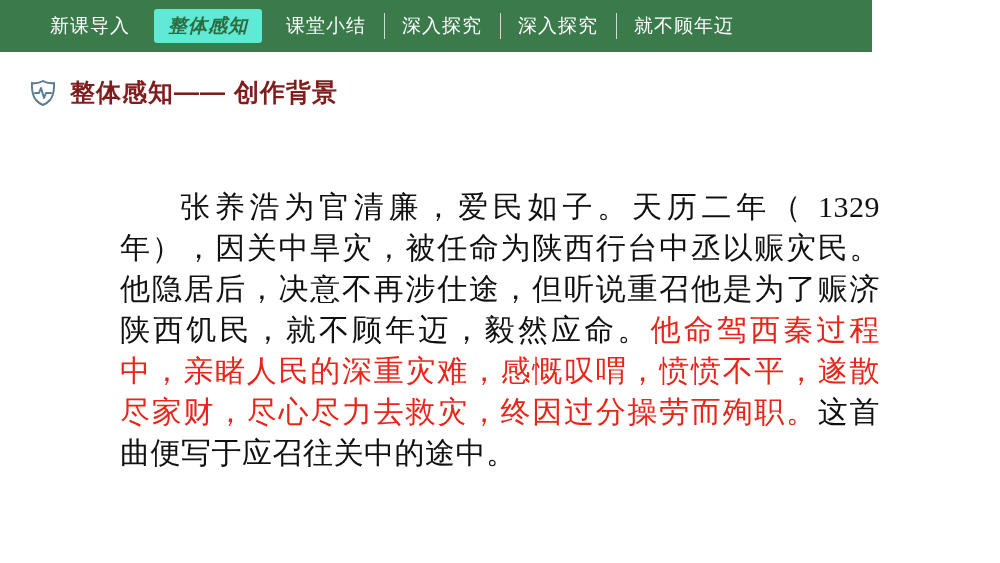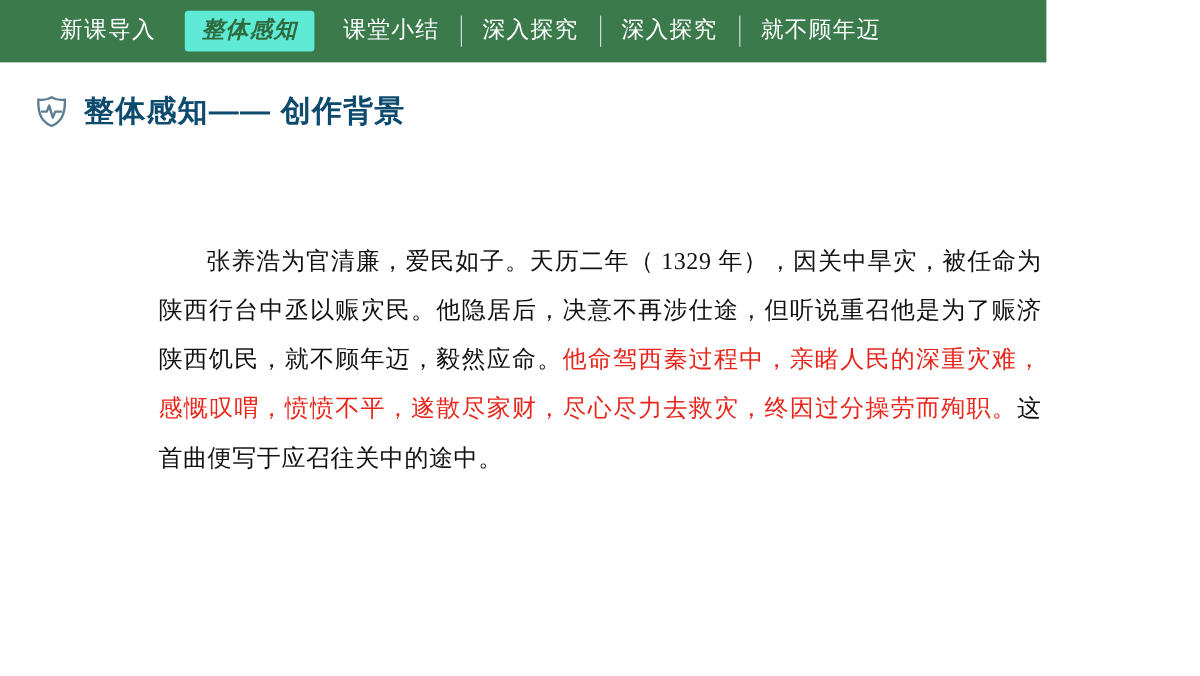--- a/index.html
+++ b/index.html
@@ -76,43 +76,43 @@
     display: flex;
     align-items: center;
   }
   .heading-icon {
     width: 30px;
     height: 30px;
     margin-right: 12px;
     flex: none;
   }
   .heading-text {
-    color: #0c4a6e;
+    color: #7f1d1d;
     font-size: 25px;
     font-weight: bold;
     letter-spacing: 1px;
     white-space: nowrap;
   }
 
   
   .body-block {
     position: absolute;
     left: 120px;
     top: 186px;
     width: 760px;
   }
   .paragraph {
     font-family: "Liberation Serif", serif;
-    font-size: 20px;
+    font-size: 30px;
     line-height: 41px;
     color: #111111;
     text-align: justify;
     text-justify: inter-ideograph;
     text-indent: 2em;
-    margin: 12px;
+    margin: 0;
     letter-spacing: 0.5px;
   }
   .highlight {
     color: #e8251a;
   }
 </style>
 </head>
 <body>
 
 <div class="slide">

